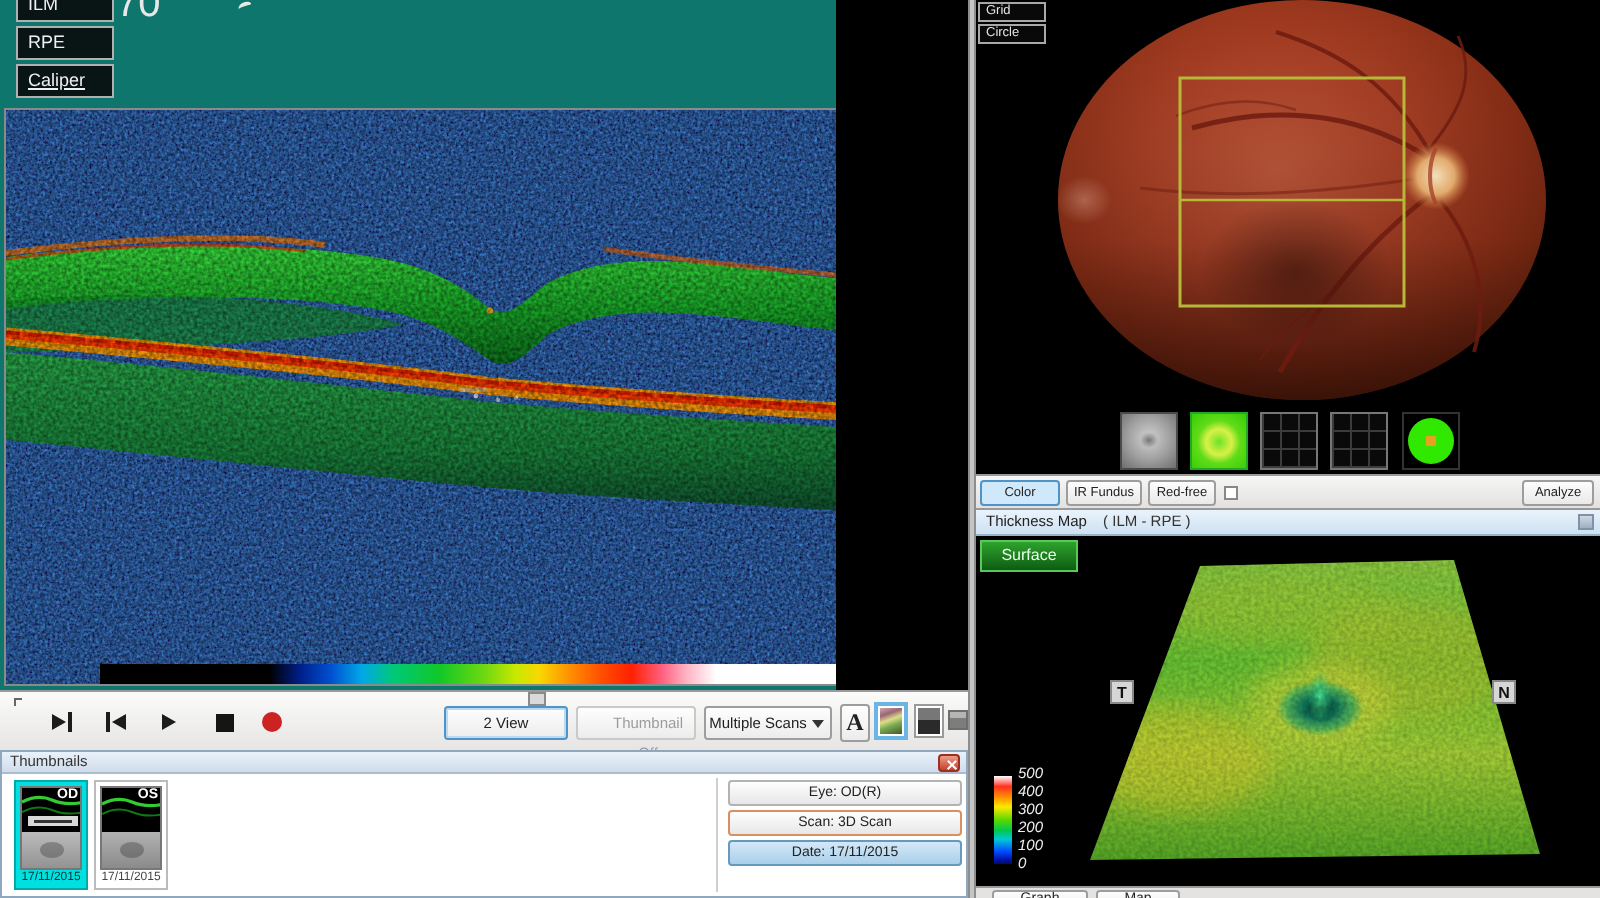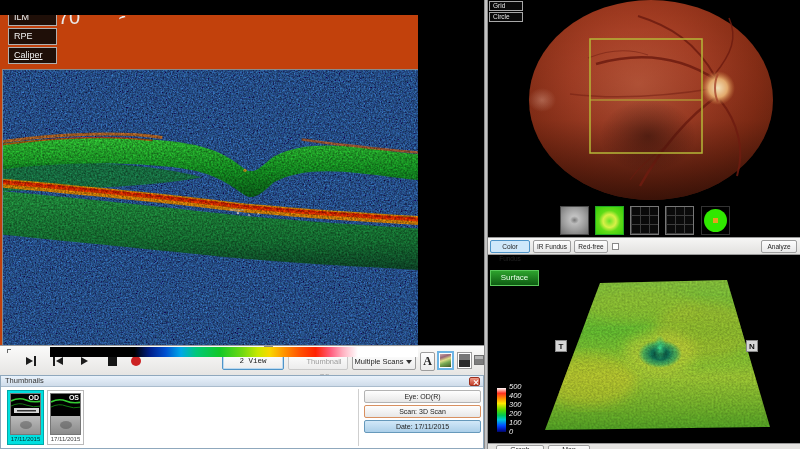--- a/index.html
+++ b/index.html
@@ -2,21 +2,21 @@
 <html><head>
 <meta charset="utf-8">
 <style>
   * { margin:0; padding:0; box-sizing:border-box; }
   html,body { background:#222; }
   #app {
     position:relative; width:800px; height:449px; overflow:hidden;
     background:#000; font-family:"Liberation Sans", sans-serif; color:#ddd;
   }
   
-  .oct-view { position:absolute; left:0; top:15px; width:418px; height:345px; background:#c2410c; overflow:hidden; }
+  .oct-view { position:absolute; left:0; top:0; width:418px; height:345px; background:#0f766e; overflow:hidden; }
   .bscan { position:absolute; left:2px; top:54px; width:479px; height:289px; border:1px solid #8a8a8a; }
   .tool-btn {
     position:absolute; left:8px; width:49px; height:17px;
     border:1px solid #b0b0b0; background:rgba(8,8,8,.88); color:#f0f0f0;
     font-size:9px; line-height:15px; padding-left:5px;
   }
   .tool-ilm { top:-6px; } .tool-rpe { top:13px; } .tool-caliper { top:32px;text-decoration:underline; }
   .scan-num { position:absolute; left:58px; top:-9px; font-size:20px; color:#e8e8e8; }
   .squiggle { position:absolute; left:119px; top:1px; width:7px; height:5px;
     border-top:2px solid #e8e8e8; border-radius:60% 40% 0 0; transform:rotate(-14deg); }
@@ -38,21 +38,21 @@
   .tri-l { width:0; height:0; border-right:7px solid #1c1c1c;
     border-top:4.5px solid transparent; border-bottom:4.5px solid transparent; }
   .vbar { width:2px; height:10px; background:#1c1c1c; margin:0 1px; }
   .sq   { width:9px; height:9px; background:#151515; }
   .dot  { width:10px; height:10px; border-radius:50%; background:#cc2222; }
   .slider-thumb { position:absolute; left:264px; top:0px; width:9px; height:7px;
     background:#d9d9d9; border:1px solid #8a8a8a; }
   .btn { position:absolute; top:7px; height:17px; font-size:7.5px; color:#222;
     background:linear-gradient(#fefefe,#ececec); border:1px solid #9d9d9d;
     border-radius:2px; text-align:center; line-height:15px; cursor:pointer; }
-  .two-view { left:222px; width:62px; border:1px solid #4e94c8; box-shadow:0 0 0 1px #bcd9ef inset;font-family:Liberation Mono, monospace; }
+  .two-view { left:222px; width:62px; border:1px solid #4e94c8; box-shadow:0 0 0 1px #bcd9ef inset; }
   .thumb-off { left:288px; width:60px; color:#9c9c9c; border-color:#c9c9c9;padding-left:12px; }
   .multi-scans { left:352px; width:64px; padding-right:10px; }
   .dd-arrow { position:absolute; right:3px; top:6px; width:0; height:0;
     border-top:4px solid #333; border-left:3.5px solid transparent; border-right:3.5px solid transparent; }
   .a-btn { left:420px; top:6px; width:15px; height:19px;
     font-family:"Liberation Serif", serif; font-weight:bold; font-size:12px; line-height:17px; }
   .icon-btn { position:absolute; cursor:pointer; }
   .color-icon { left:437px; top:5px; width:17px; height:19px; border:2px solid #6cb4e4; background:#fff; padding:1px; }
   .color-icon .chip { width:100%; height:100%;
     background:linear-gradient(160deg,#caa 0%,#967 25%,#dd8 45%,#7a5 65%,#452 100%); }
@@ -369,20 +369,25 @@
     </div>
 
     <div class="fundus-toolbar">
       <div class="ftab ftab-color">Color Fundus</div>
       <div class="ftab ftab-ir">IR Fundus</div>
       <div class="ftab ftab-red">Red-free</div>
       <div class="fcheck"></div>
       <div class="ftab ftab-analyze">Analyze</div>
     </div>
 
+    <div class="thk-hdr">
+      <span>Thickness Map</span>
+      <span class="rng">( ILM - RPE )</span>
+      <div class="thk-hdr-icon"></div>
+    </div>
 
     <div class="thk-body">
       <div class="surface-btn">Surface</div>
       <svg class="map3d" width="312" height="175" viewBox="0 0 312 175">
         <defs>
           <linearGradient id="sg" x1="0" y1="0" x2="0" y2="1">
             <stop offset="0%" stop-color="#8cc83e"></stop>
               <stop offset="35%" stop-color="#68c232"></stop>
             <stop offset="65%" stop-color="#a2cc36"></stop>
               <stop offset="100%" stop-color="#55a826"></stop>

